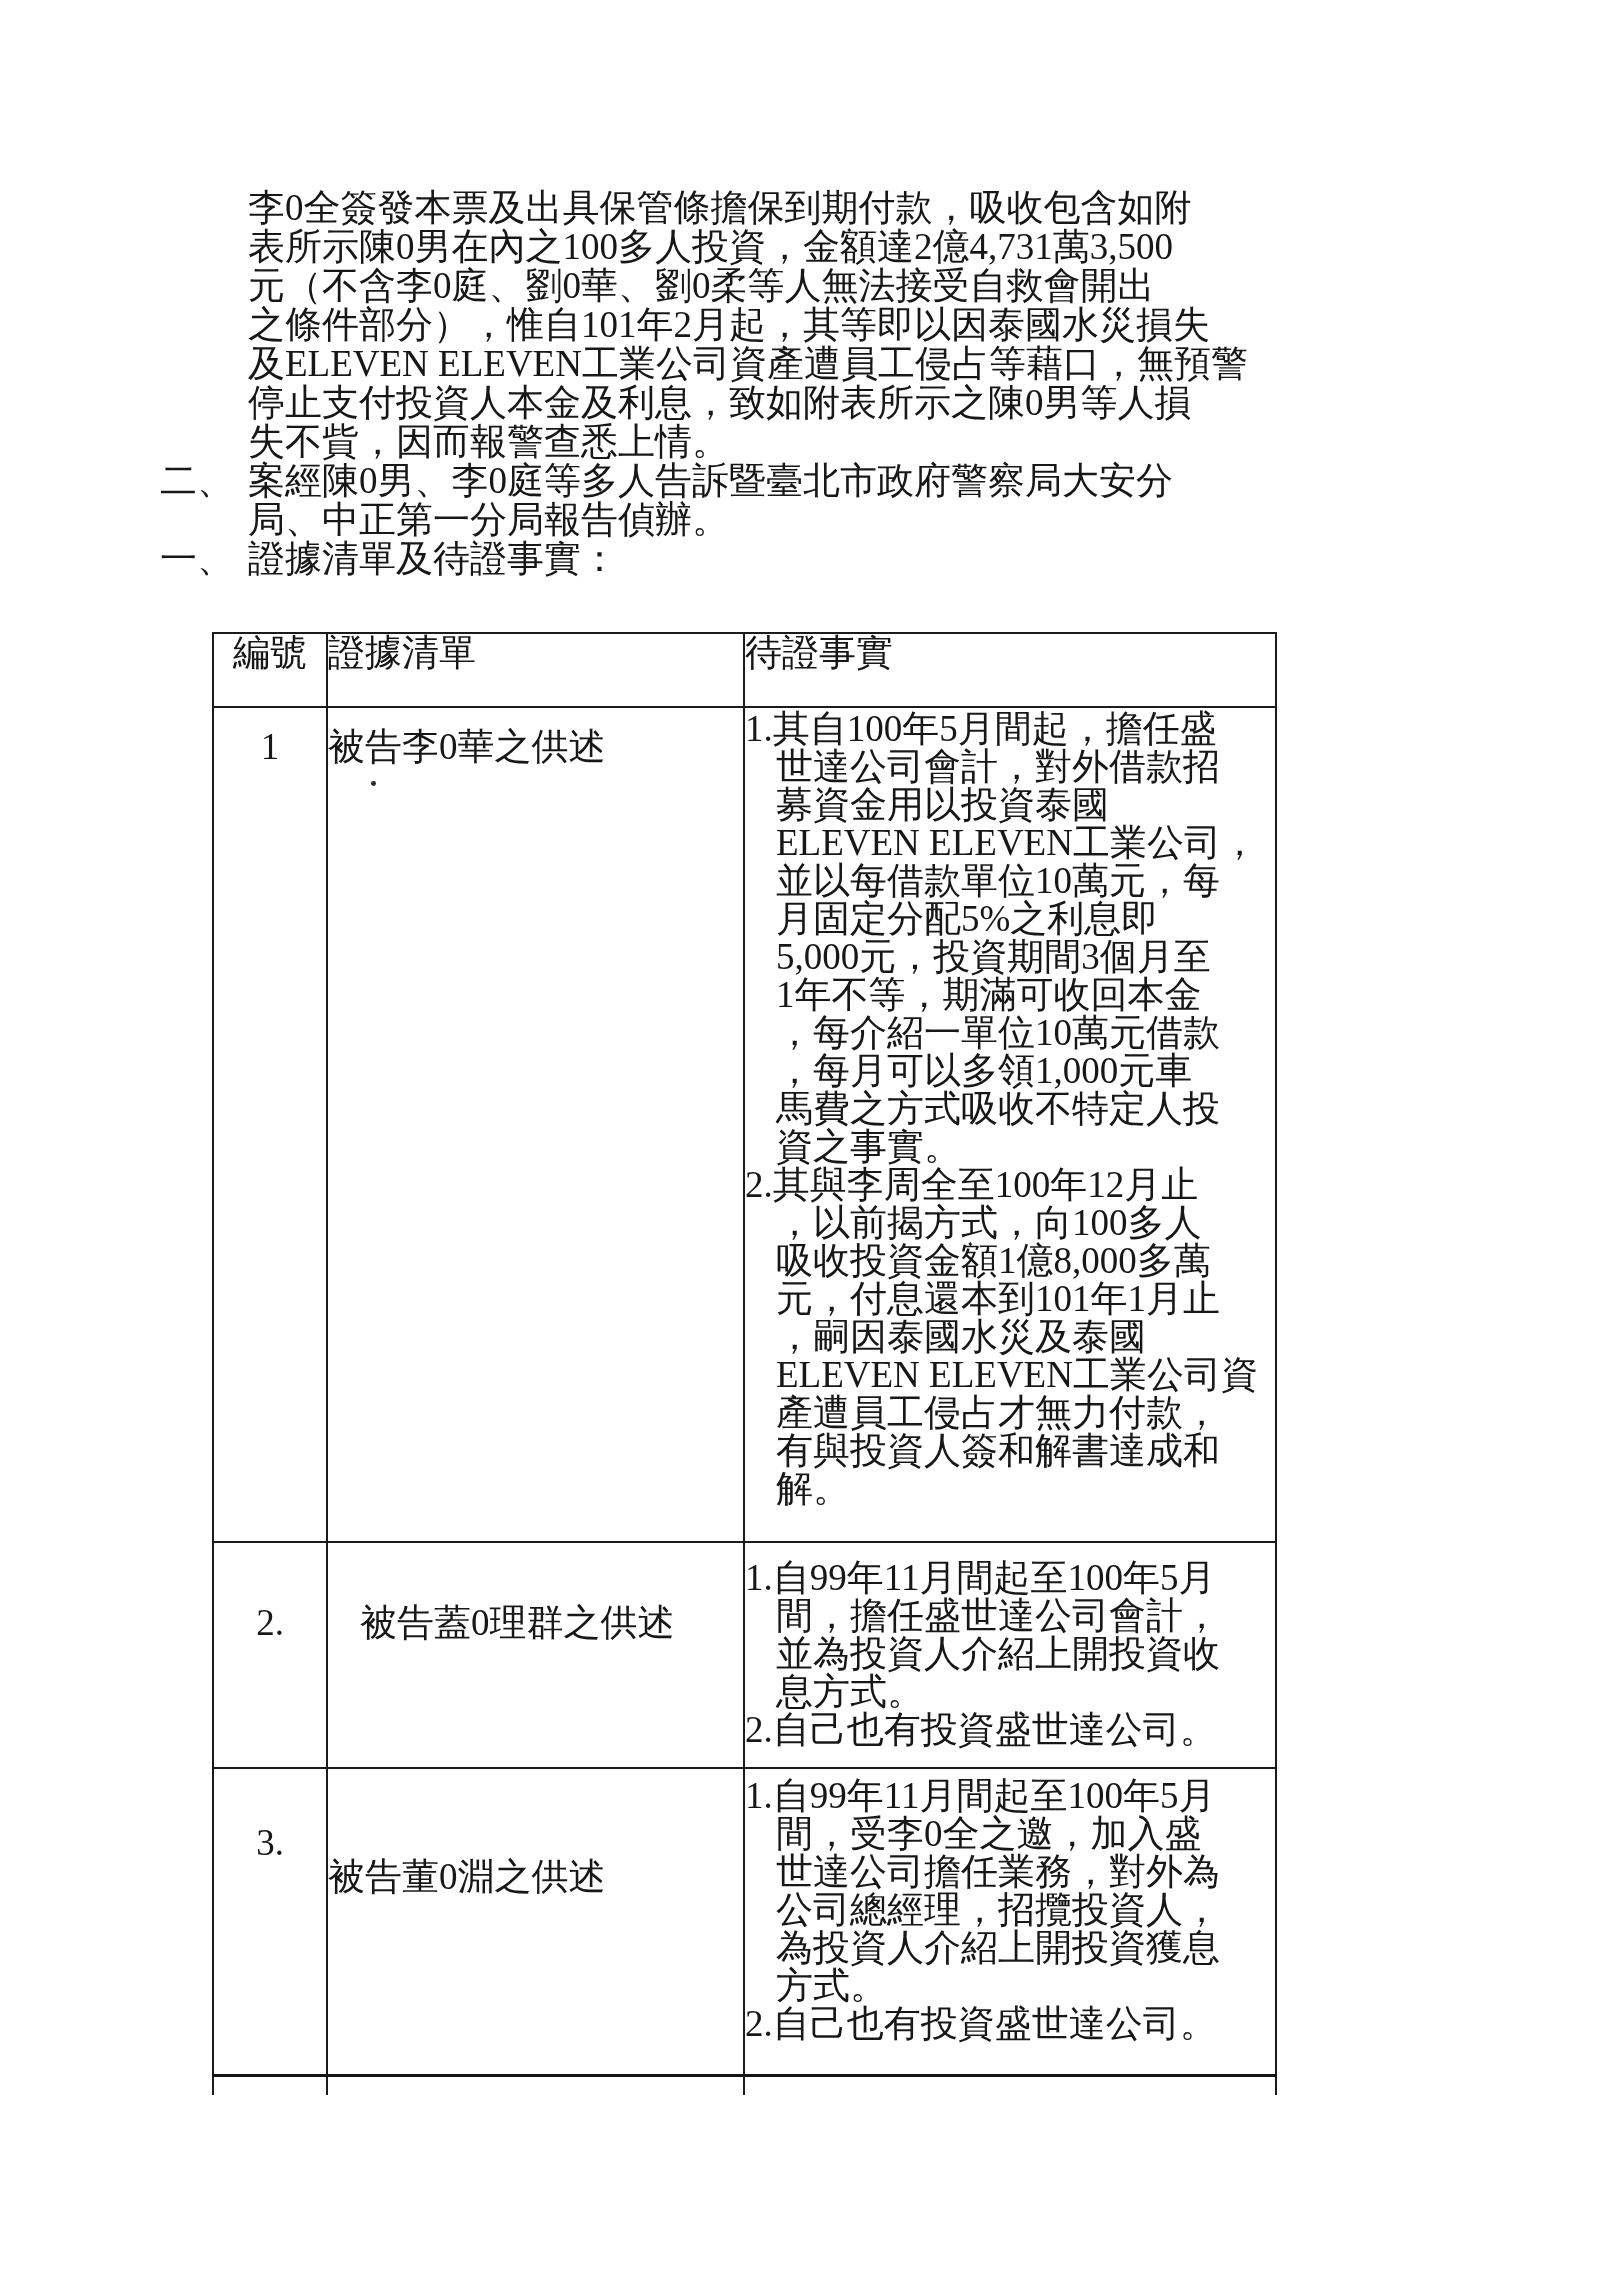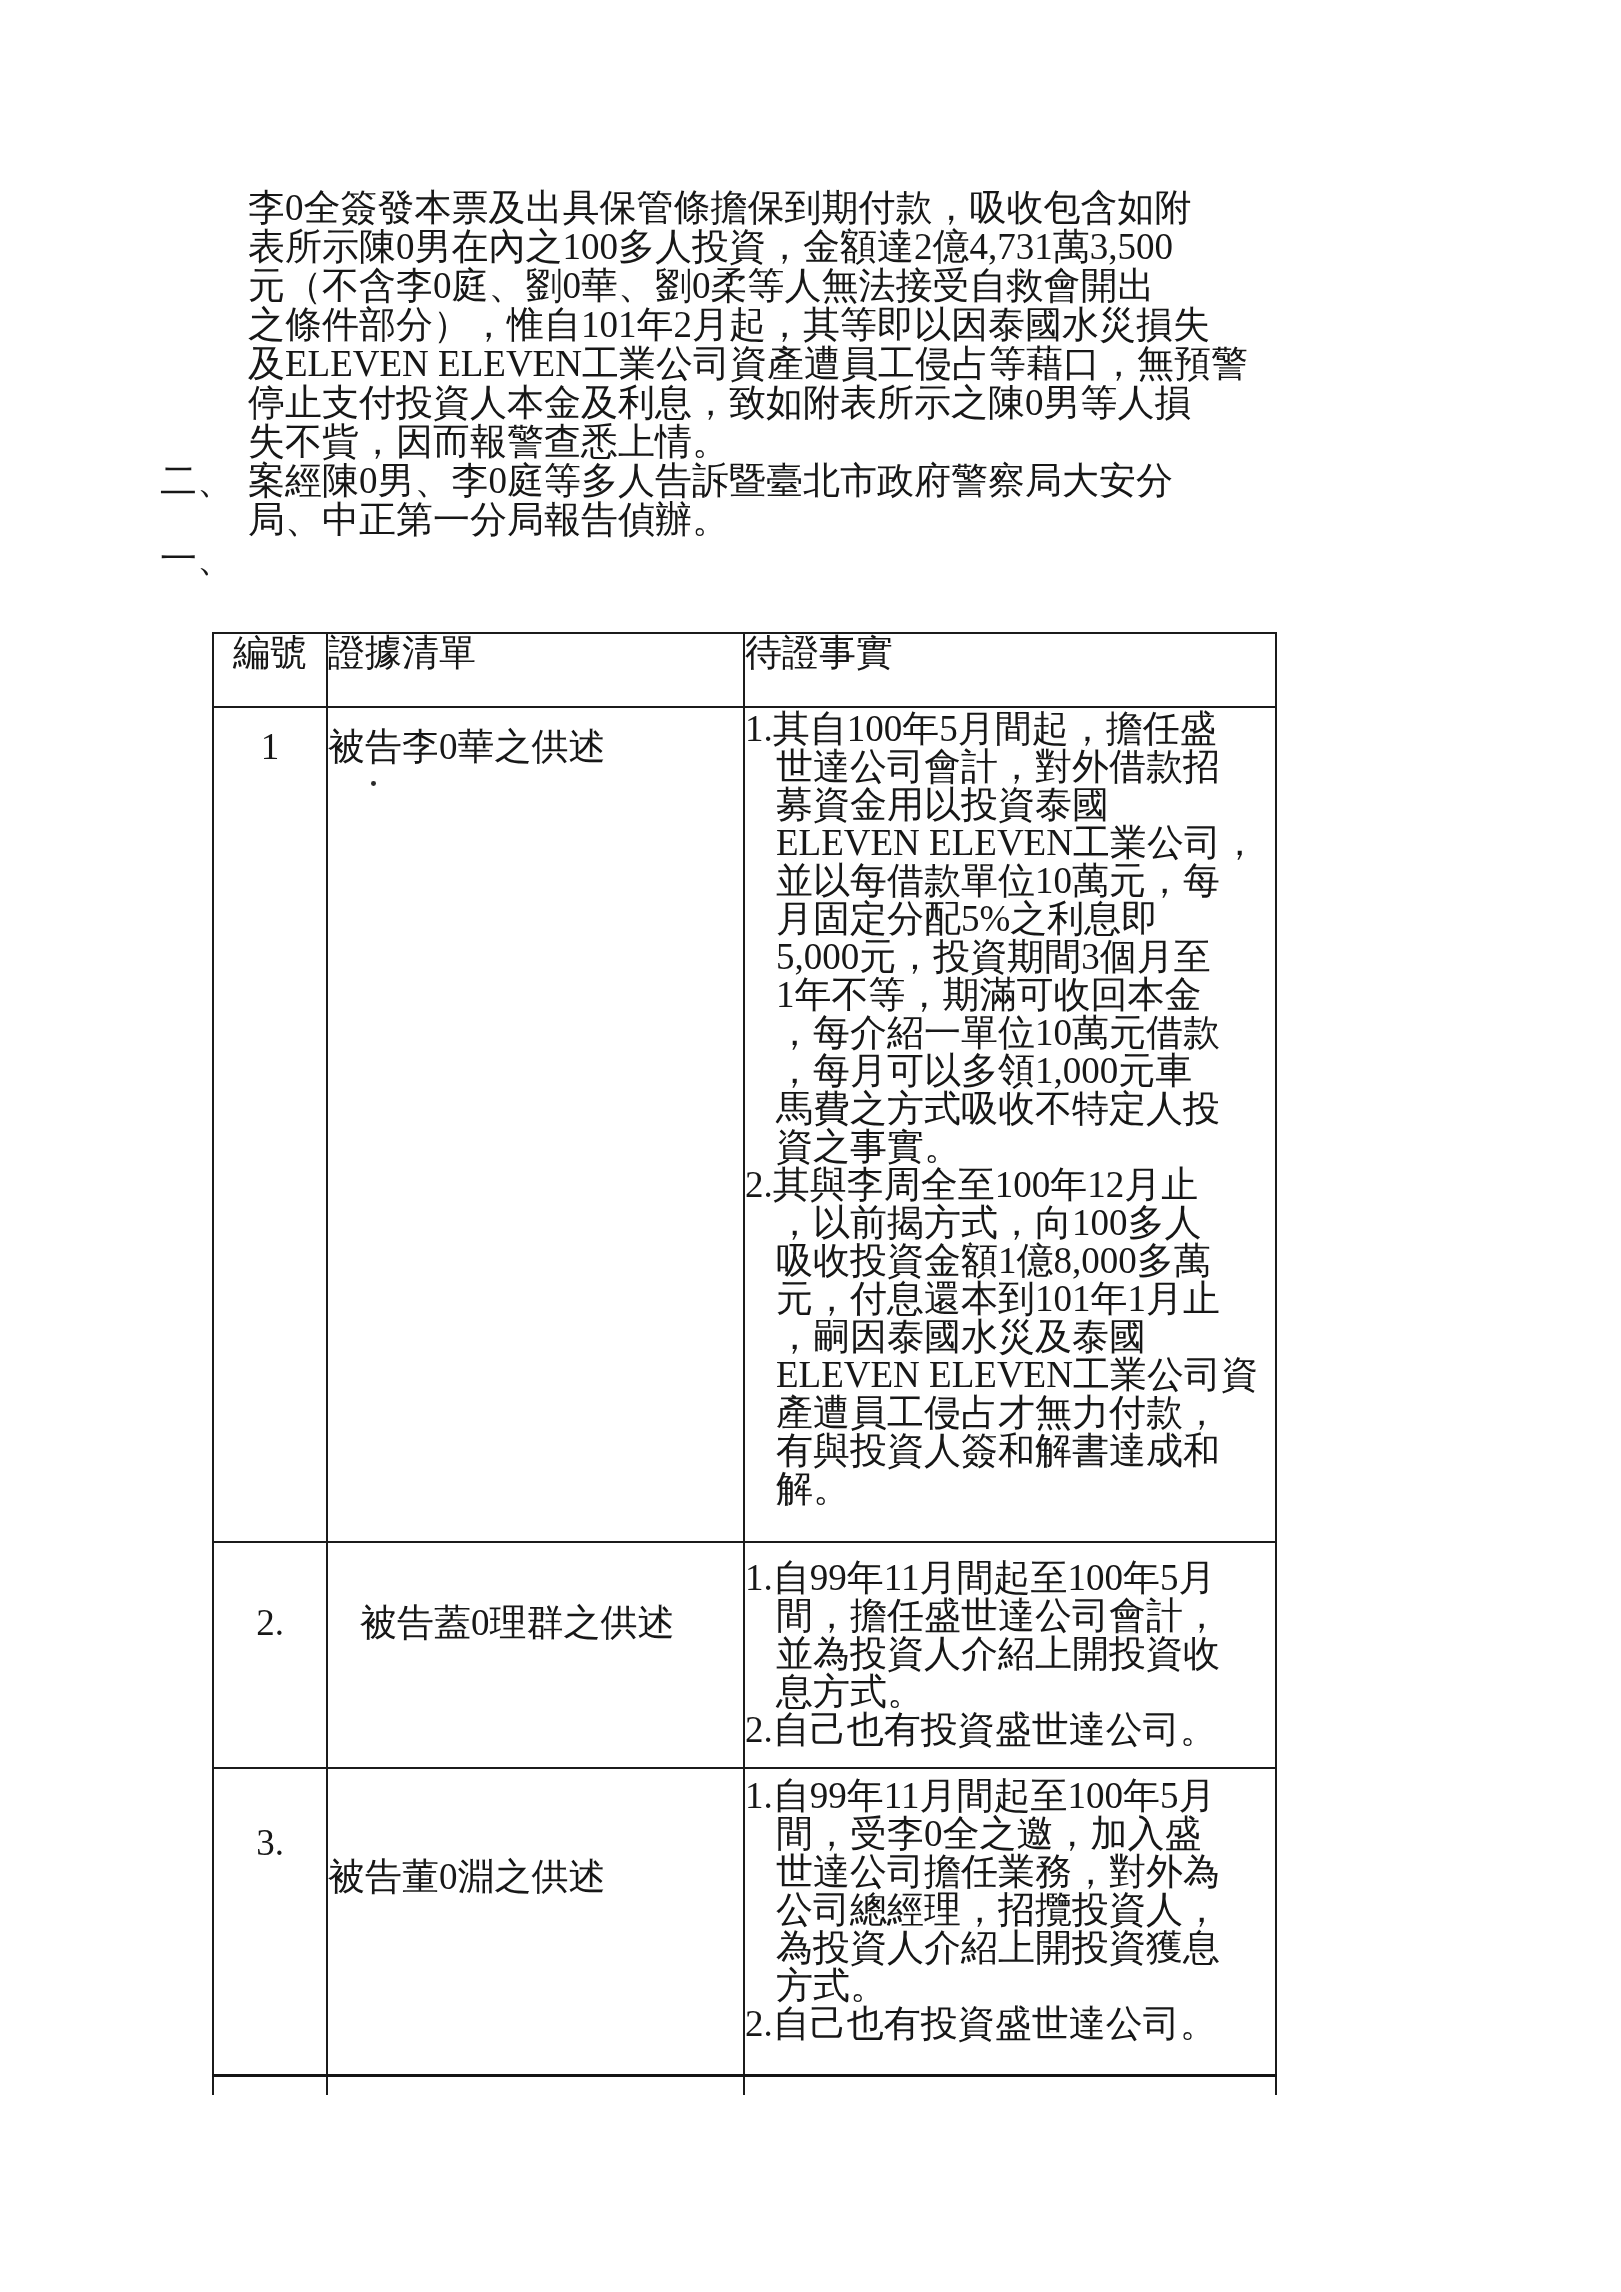--- a/index.html
+++ b/index.html
@@ -123,21 +123,21 @@
 元（不含李0庭、劉0華、劉0柔等人無法接受自救會開出
 之條件部分），惟自101年2月起，其等即以因泰國水災損失
 及ELEVEN ELEVEN工業公司資產遭員工侵占等藉口，無預警
 停止支付投資人本金及利息，致如附表所示之陳0男等人損
 失不貲，因而報警查悉上情。</p>
 
   <p class="li"><span class="marker">二、</span><span>案經陳0男、李0庭等多人告訴暨臺北市政府警察局大安分
 局、中正第一分局報告偵辦。</span></p>
 
 
-  <p class="li"><span class="marker">一、</span></p>
+  <p class="li"><span class="marker">一、</span><span>證據清單及待證事實：</span></p>
 </div>
 
 <table class="evidence">
   <colgroup>
     <col class="c-no">
     <col class="c-ev">
     <col class="c-fact">
   </colgroup>
   <tbody>
     <tr class="hdr">

